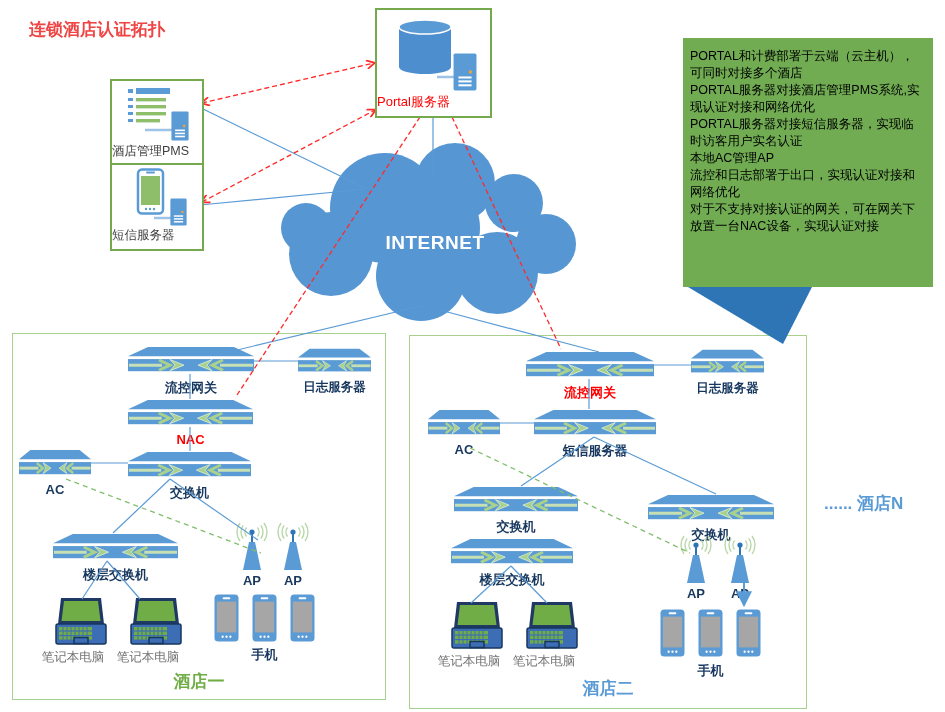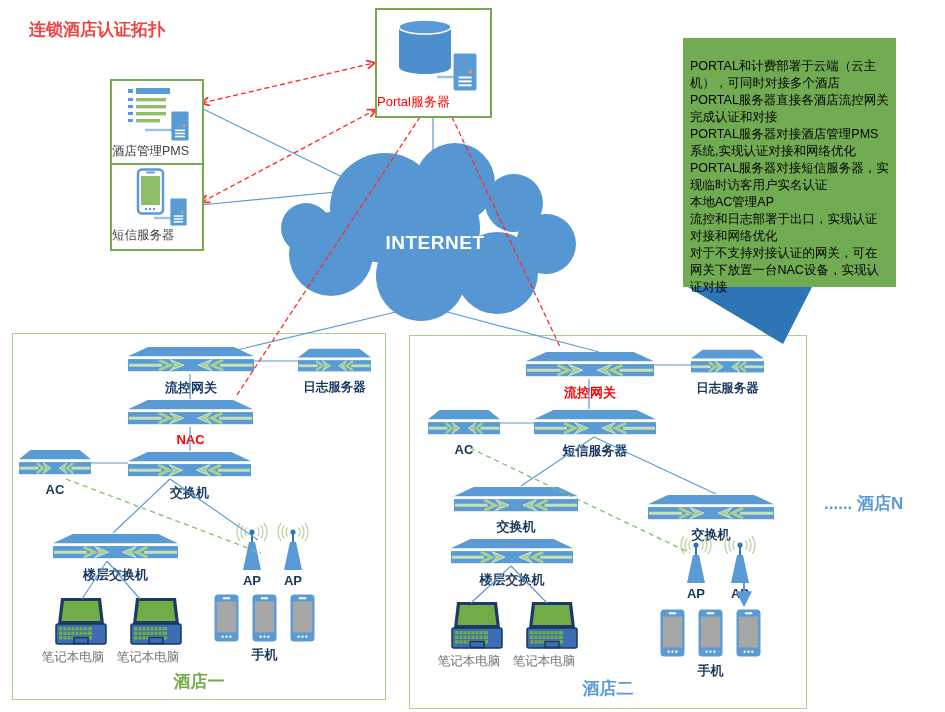--- a/index.html
+++ b/index.html
@@ -12,21 +12,21 @@
   .node svg{display:block;}
   .lbl{font-size:13px;font-weight:bold;color:#17375E;white-space:nowrap;margin-top:5px;}
   .lbl-red{color:#FF0000;}
   .lbl-light{color:#737373;font-weight:normal;font-size:12.5px;margin-top:3px;width:84px;margin-left:-16px;text-align:center;}
   .greenbox{position:absolute;border:2px solid #74A94E;background:#fff;z-index:3;}
   .hotelbox{position:absolute;border:1.5px solid #A9D18E;background:transparent;z-index:1;}
   .hotel-name{position:absolute;left:0;right:0;text-align:center;font-size:17px;font-weight:bold;}
   .boxlabel{position:absolute;left:0;right:0;bottom:5px;text-align:left;font-size:12.5px;color:#3F3F3F;white-space:nowrap;}
   #title{left:29px;top:18px;font-size:17px;font-weight:bold;color:#ef4444;z-index:3;}
   #internet-label{left:363px;top:232px;width:144px;text-align:center;color:#fff;font-size:19px;font-weight:bold;letter-spacing:.5px;z-index:3;}
-  #note{left:683px;top:38px;width:213px;height:249px;background:#71AC53;z-index:3;padding:20px 7px;box-sizing:border-box;}
+  #note{left:683px;top:38px;width:250px;height:249px;background:#71AC53;z-index:3;padding:10px 7px;box-sizing:border-box;}
   #note p{margin:0;font-size:12.5px;line-height:1.36;color:#000;}
   #hotel-n{left:824px;top:492px;font-size:17px;font-weight:bold;color:#5B9BD5;z-index:3;white-space:nowrap;}
   #overlay{position:absolute;left:0;top:0;z-index:2;pointer-events:none;}
   .phones{display:flex;flex-direction:row;gap:13px;}
 </style>
 </head>
 <body>
 
 <svg width="0" height="0" style="position:absolute" aria-hidden="true">
   <defs>
@@ -195,21 +195,20 @@
       <line x1="34" y1="50" x2="52" y2="50" stroke="#9DC3E6" stroke-width="2.5"></line>
       <use href="#sym-server" x="50" y="30" width="17" height="28"></use>
     </svg>
     <div class="boxlabel">短信服务器</div>
   </div>
 
   <div class="abs" id="internet-label">INTERNET</div>
 
   <div class="abs" id="note">
     <p>PORTAL和计费部署于云端（云主机），可同时对接多个酒店</p>
-    <p>PORTAL服务器直接各酒店流控网关完成认证和对接</p>
     <p>PORTAL服务器对接酒店管理PMS系统,实现认证对接和网络优化</p>
     <p>PORTAL服务器对接短信服务器，实现临时访客用户实名认证</p>
     <p>本地AC管理AP</p>
     <p>流控和日志部署于出口，实现认证对接和网络优化</p>
     <p>对于不支持对接认证的网关，可在网关下放置一台NAC设备，实现认证对接</p>
   </div>
 
   <div class="abs" id="hotel-n">...... 酒店N</div>
 
   <div class="hotelbox" style="left:12px;top:333px;width:372px;height:365px;">

